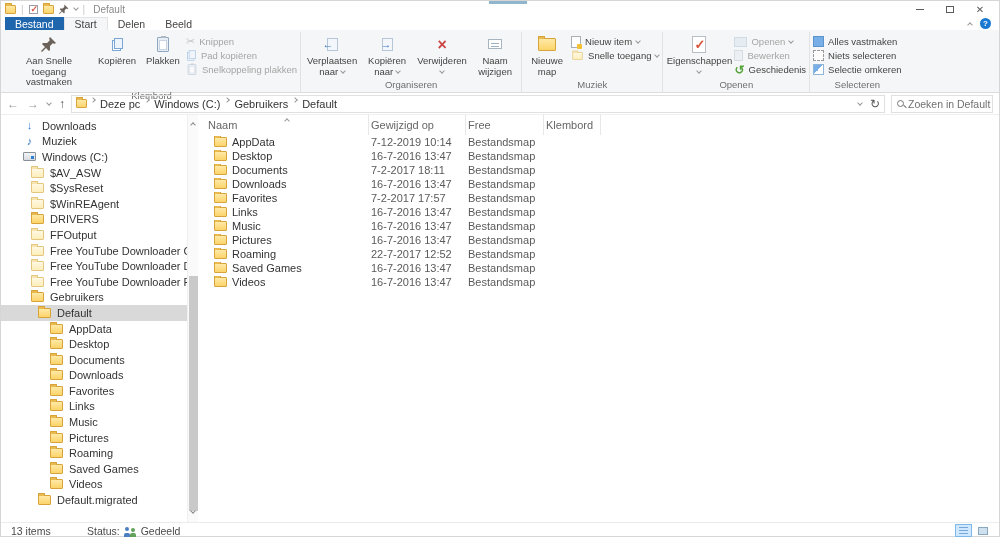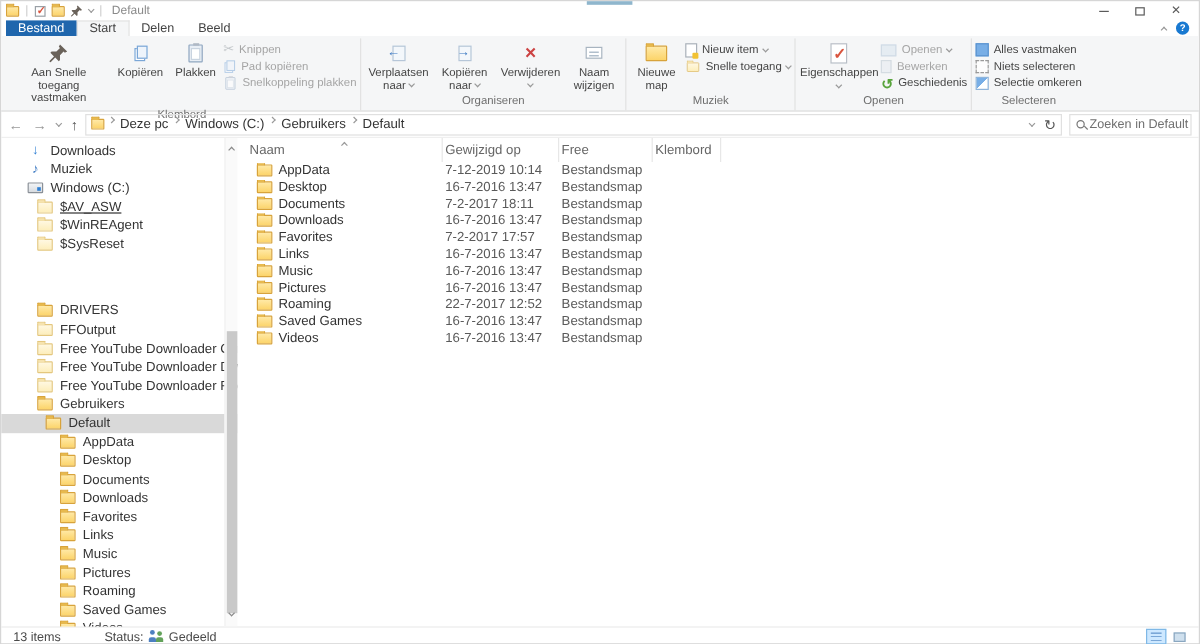--- a/index.html
+++ b/index.html
@@ -123,21 +123,21 @@
   .lrow{display:flex;height:14px;padding-left:8px;font-size:11px;align-items:center}
   .cell{white-space:nowrap;overflow:hidden}
   .c-name{width:163px;display:flex;align-items:center;gap:5px;padding-left:8px;color:#333}
   .c-mod{width:97px;color:#5a5a5a;padding-left:2px}
   .c-type{width:78px;color:#5a5a5a;padding-left:2px}
   .c-size{width:57px;color:#5a5a5a;text-align:right;padding-right:4px}
 
   
   .statusbar{height:16px;border-top:1px solid #ececec;display:flex;align-items:center;font-size:10.5px;color:#4a4a4a;padding:0 4px;gap:6px}
   .st-items{margin-left:6px;width:70px}
-  .st-status{display:flex;align-items:flex-start;gap:4px}
+  .st-status{display:flex;align-items:flex-end;gap:4px}
   .vt-group{margin-left:auto;display:flex;gap:2px;padding-right:4px}
   .vt{width:17px;height:13px;border:1px solid transparent;display:flex;align-items:center;justify-content:center}
   .vt.active{background:#cde8ff;border-color:#7fb8e6}
   .ic-details{width:9px;height:8px;background:repeating-linear-gradient(#7aa7d7 0 1px,transparent 1px 3px)}
   .ic-thumbs{width:10px;height:8px;background:#cfe0ee;border:1px solid #8aa7c0}
 </style>
 </head>
 <body>
 
 <div class="window">
@@ -360,33 +360,33 @@
             <span>Downloads</span>
           </div>
           <div class="side-item" style="padding-left: 22px;">
             <span class="ic ic-glyph mus">♪</span>
             <span>Muziek</span>
           </div>
           <div class="side-item" style="padding-left: 22px;">
             <span class="ic ic-drive"></span>
             <span>Windows (C:)</span>
           </div>
-          <div class="side-item" style="padding-left: 30px; text-decoration: underline;">
+          <div class="side-item" style="padding-left: 30px;">
             <span class="ic ic-folder empty"></span>
             <span>$AV_ASW</span>
           </div>
           <div class="side-item" style="padding-left: 30px;">
             <span class="ic ic-folder empty"></span>
+            <span>$SysReset</span>
+          </div>
+          <div class="side-item" style="padding-left: 30px;">
+            <span class="ic ic-folder empty"></span>
             <span>$WinREAgent</span>
           </div>
           <div class="side-item" style="padding-left: 30px;">
-            <span class="ic ic-folder empty"></span>
-            <span>$SysReset</span>
-          </div>
-          <div class="side-item" style="padding-left: 30px; margin-top: 40px;">
             <span class="ic ic-folder"></span>
             <span>DRIVERS</span>
           </div>
           <div class="side-item" style="padding-left: 30px;">
             <span class="ic ic-folder empty"></span>
             <span>FFOutput</span>
           </div>
           <div class="side-item" style="padding-left: 30px;">
             <span class="ic ic-folder empty"></span>
             <span>Free YouTube Downloader Converted</span>

